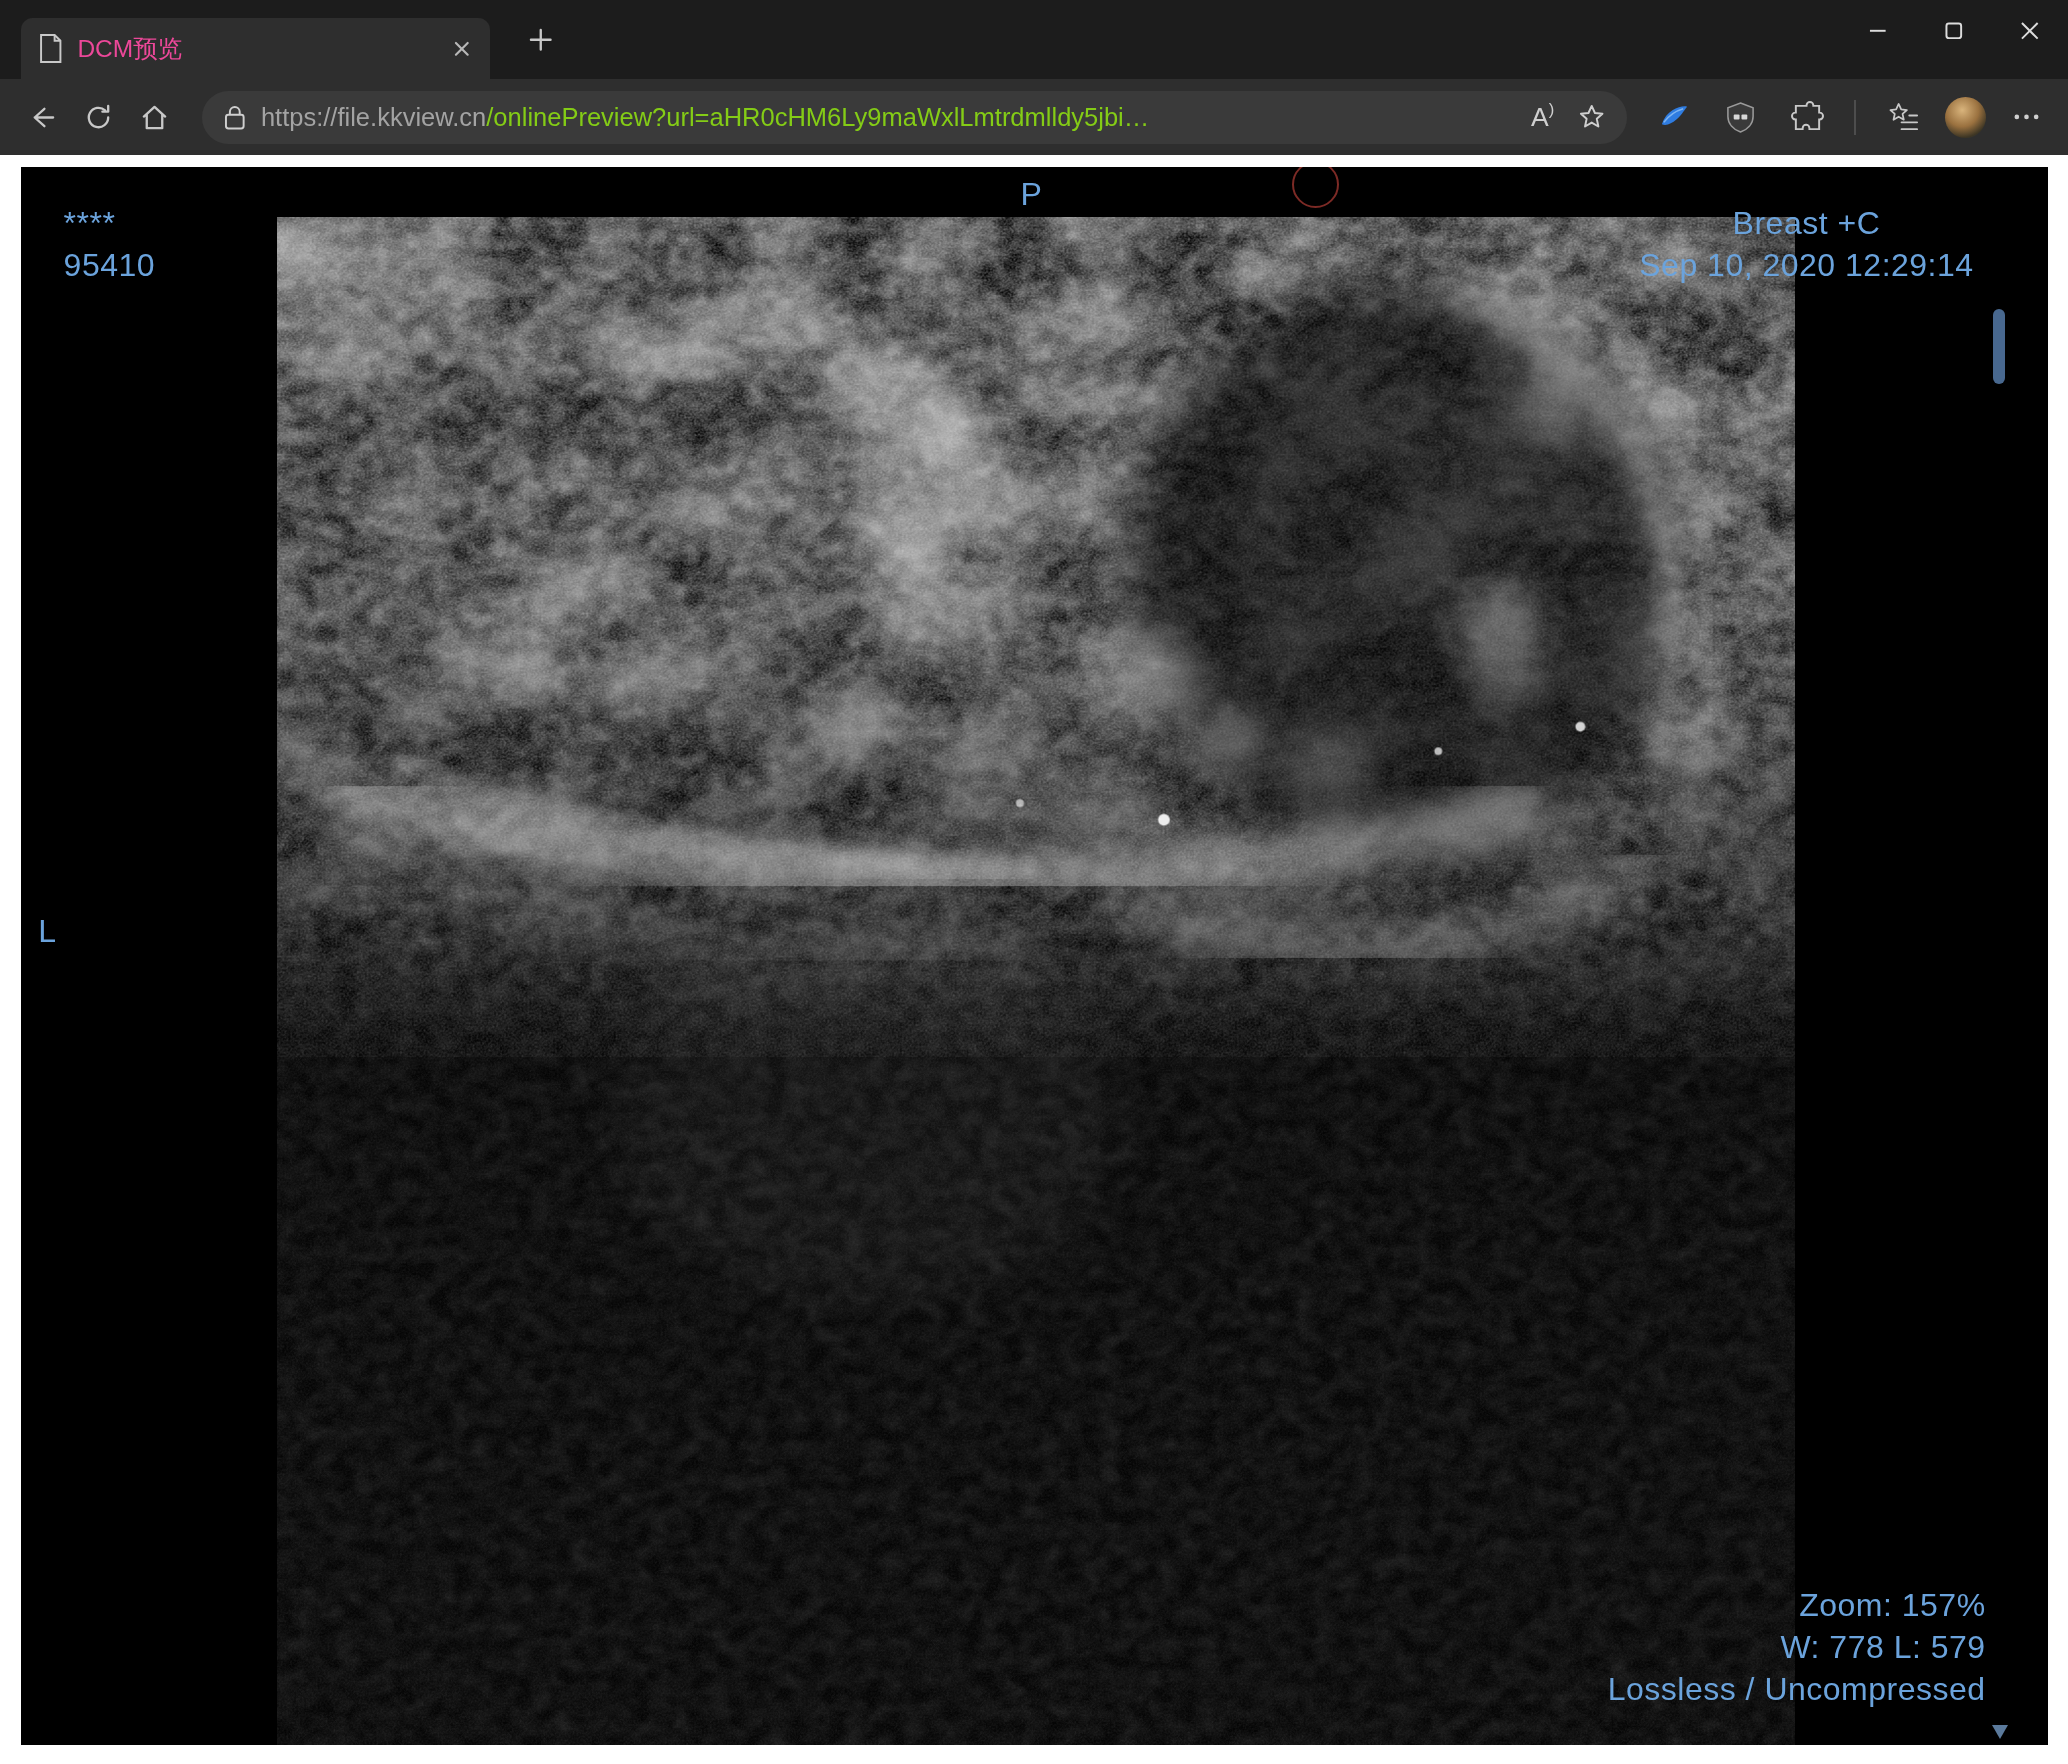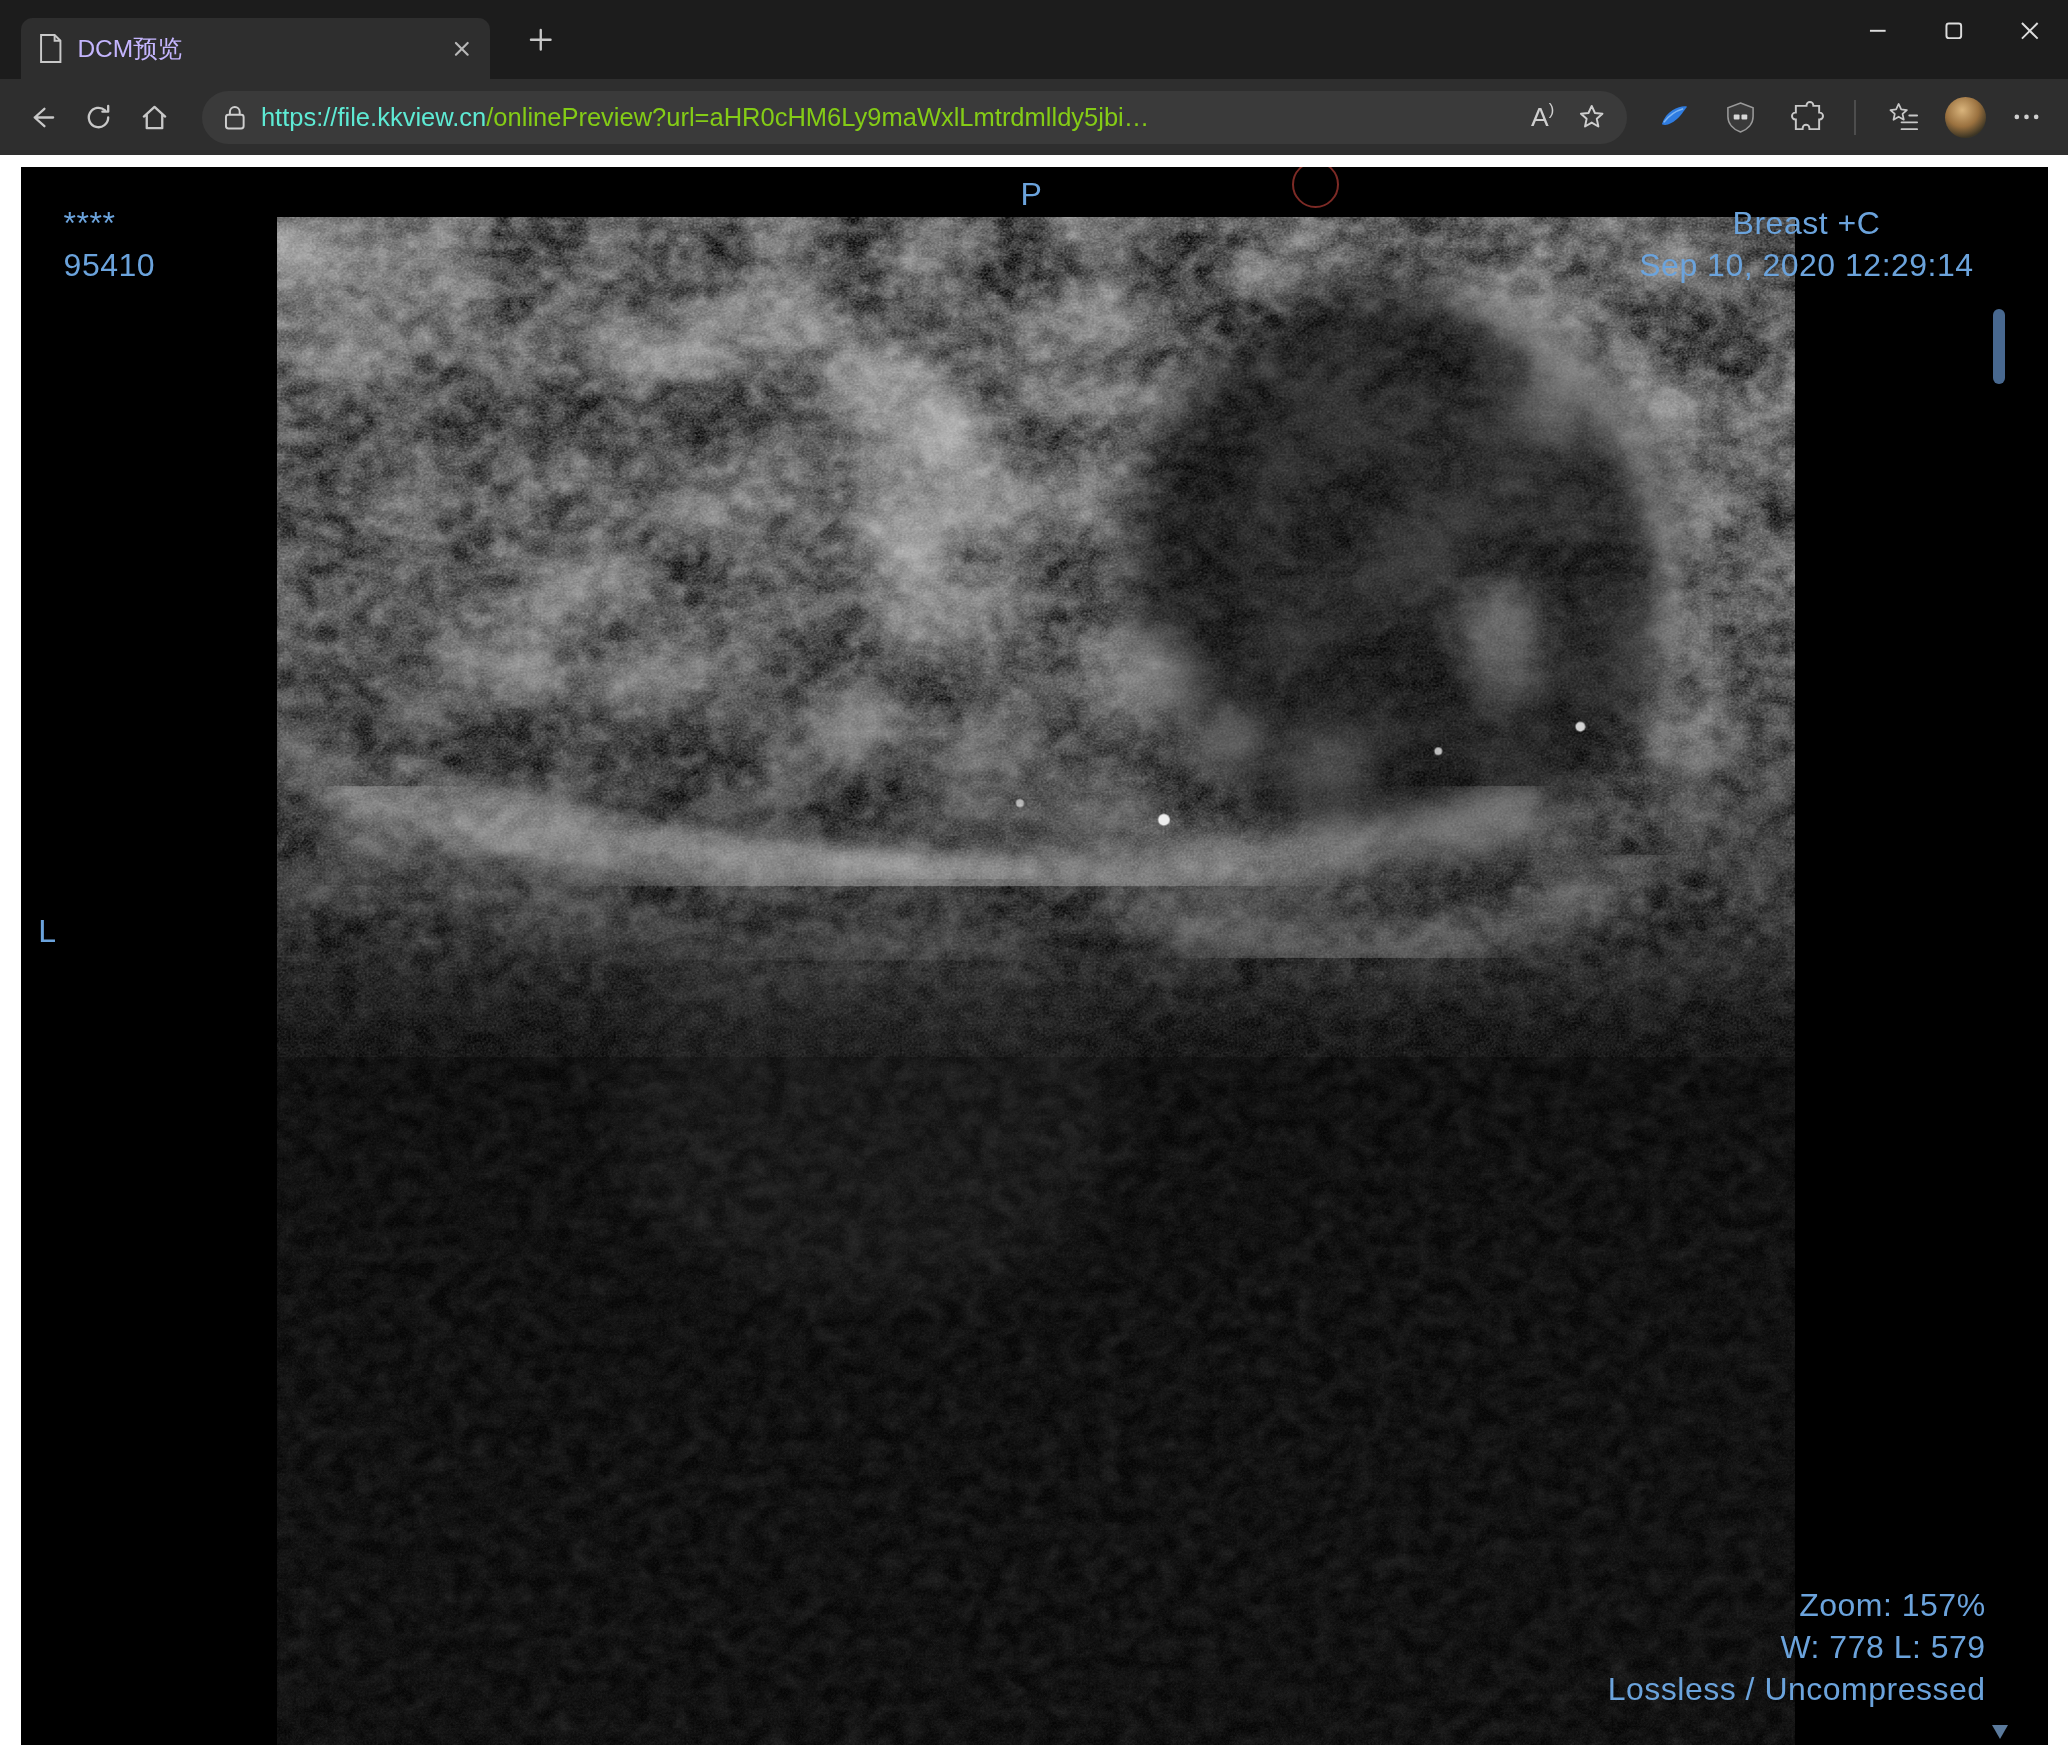--- a/index.html
+++ b/index.html
@@ -3,32 +3,32 @@
 <meta charset="utf-8">
 <style>
   * { margin:0; padding:0; box-sizing:border-box; }
   html,body { width:2068px; height:1764px; overflow:hidden; background:#fff;
     font-family:"Liberation Sans","DejaVu Sans",sans-serif; }
 
   
   .tabstrip { height:79px; background:#1c1c1c; display:flex; align-items:flex-end; position:relative; }
   .tab { margin-left:20.6px; height:61px; width:469px; background:#2e2e2e;
     border-radius:11.8px 11.8px 0 0; display:flex; align-items:center; padding:0 17.6px; gap:13.7px; }
-  .tab-title { color:#c4b5fd; font-size:24.5px; flex:1; white-space:nowrap; overflow:hidden; }
+  .tab-title { color:#ec4899; font-size:24.5px; flex:1; white-space:nowrap; overflow:hidden; }
   .icon-btn { display:flex; align-items:center; justify-content:center; cursor:pointer; }
   .newtab { align-self:center; margin-left:25.5px; width:51px; height:51px; border-radius:7.8px; }
   .wincontrols { position:absolute; top:0; right:0; height:61px; display:flex; }
   .wc { width:76px; height:61px; display:flex; align-items:center; justify-content:center; }
 
   .navbar { height:76px; background:#2e2e2e; display:flex; align-items:center; padding:0 15.7px; gap:5.9px; }
   .nav-btn { width:51px; height:51px; border-radius:7.8px; }
   .address { flex:1; height:53px; background:#3a3a3a; border-radius:26.5px; display:flex;
     align-items:center; padding:0 21.6px; gap:15.7px; margin:0 15.7px; min-width:0; }
   .url { font-size:25.5px; white-space:nowrap; overflow:hidden; flex:1; min-width:0; }
-  .url .domain { color:#5eead4; }
+  .url .domain { color:#a3a3a3; }
   .url .path { color:#84cc16; }
   .pill-right { display:flex; align-items:center; gap:23.5px; margin-left:11.8px; }
   .read-aloud { color:#cfcfcf; font-size:26.5px; display:flex; align-items:flex-start; }
   .read-aloud .sup { font-size:16.7px; margin-top:-2px; }
   .toolbar-right { display:flex; align-items:center; gap:15.7px; }
   .divider { width:2px; height:35px; background:#4d4d4d; margin:0 5.9px; }
   .avatar { width:41px; height:41px; border-radius:50%;
     background:radial-gradient(circle at 42% 32%, #d9b47c 0%, #9a713f 45%, #3c3524 75%, #20304a 100%); }
 
   

